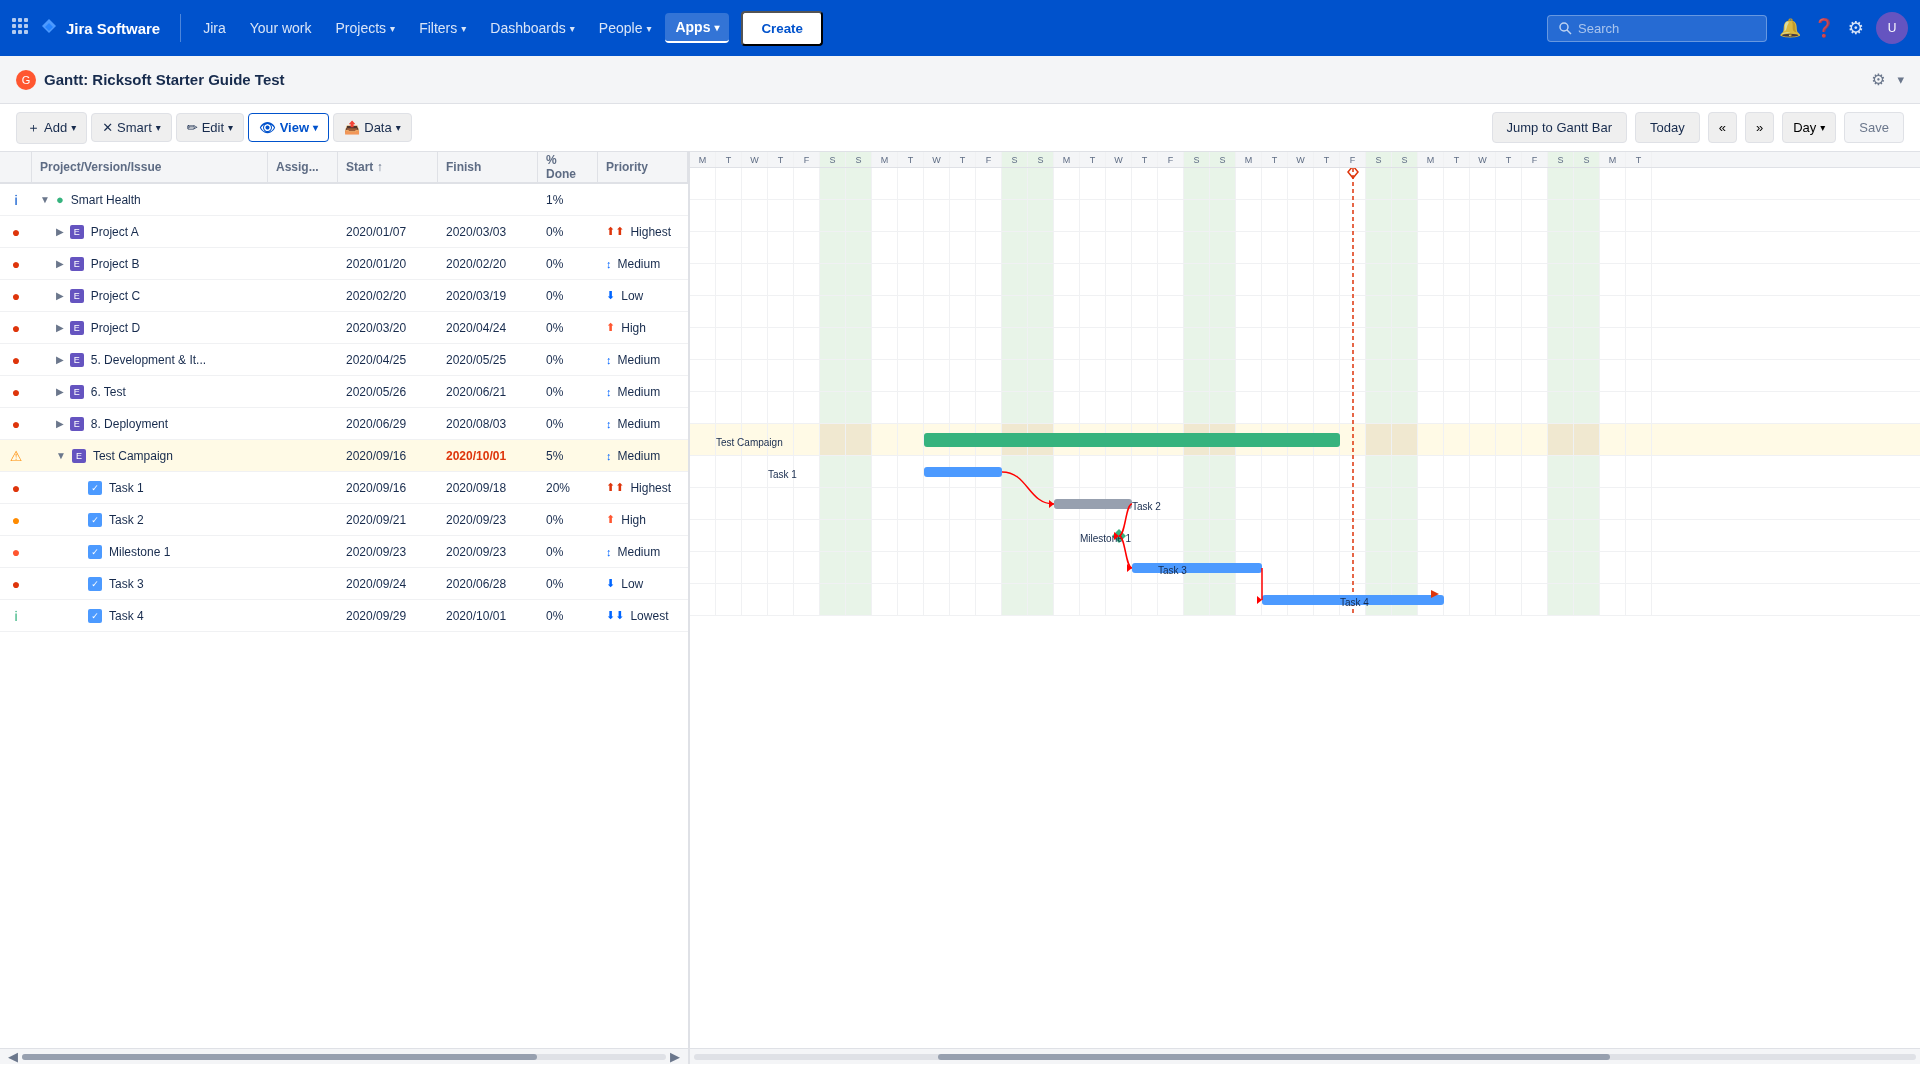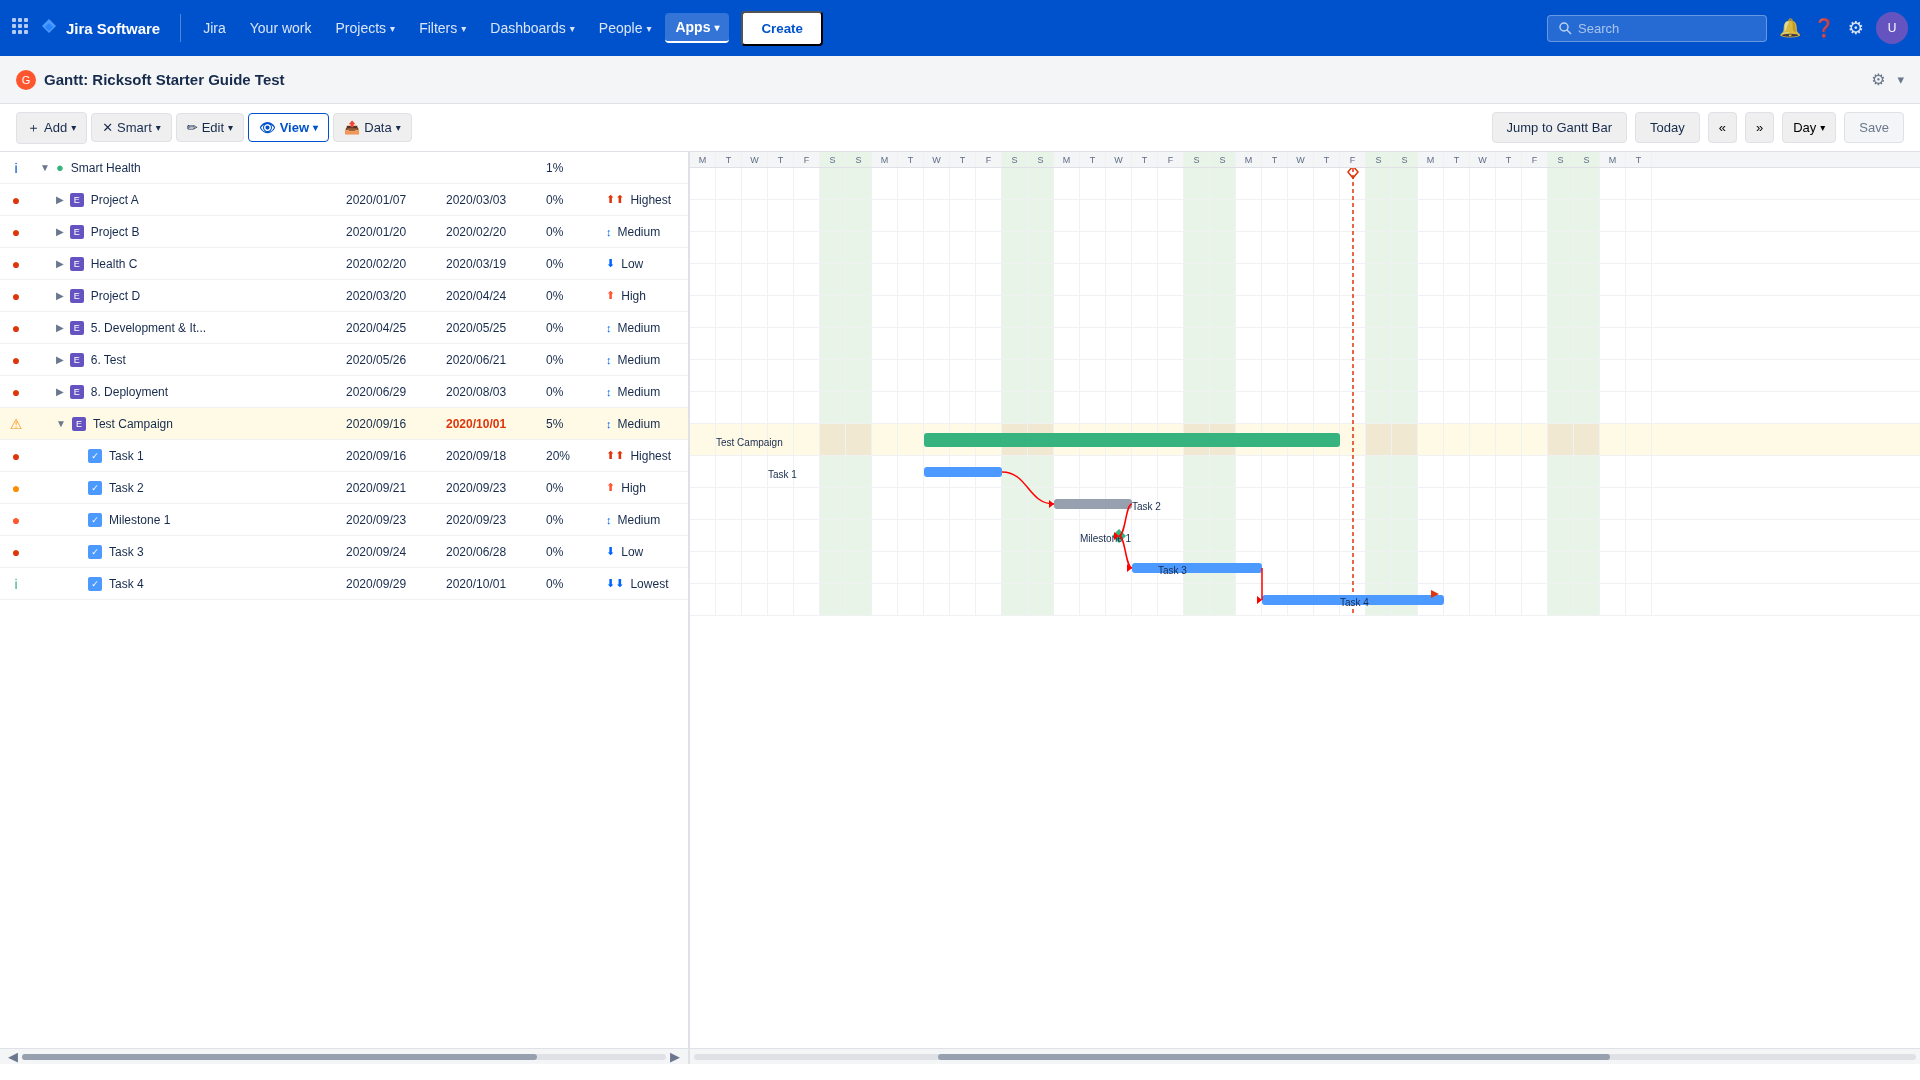--- a/index.html
+++ b/index.html
@@ -184,20 +184,41 @@
       <span>Day</span>
       <span class="chevron">▾</span>
     </button>
     <button class="save-btn">Save</button>
   </div>
 </div>
 
 <div class="main-content">
 
   <div class="left-table">
+    <div class="table-header">
+      <div class="th col-indicator"></div>
+      <div class="th col-project">
+        <span>Project/Version/Issue</span>
+      </div>
+      <div class="th col-assign">
+        <span>Assig...</span>
+      </div>
+      <div class="th col-start">
+        <span>Start ↑</span>
+      </div>
+      <div class="th col-finish">
+        <span>Finish</span>
+      </div>
+      <div class="th col-done">
+        <span>% Done</span>
+      </div>
+      <div class="th col-priority">
+        <span>Priority</span>
+      </div>
+    </div>
     <div class="table-body" id="table-body">
     <div class="tr">
     <div class="td indicator-cell">
             <span style="color:#0052cc;font-size:14px;">ℹ</span>
           </div>
     <div class="td project-cell" style="padding-left:8px;">
       <span class="expand-btn">▼</span>
       <span style="color:#36b37e;font-size:13px;margin-right:3px;">●</span>
       <span>Smart Health</span>
     </div>
@@ -243,21 +264,21 @@
             <span style="margin-left:2px;">Medium</span>
           </div>
   </div>
         <div class="tr">
     <div class="td indicator-cell">
             <span style="color:#de350b;font-size:14px;">●</span>
           </div>
     <div class="td project-cell" style="padding-left:24px;">
       <span class="expand-btn">▶</span>
       <span style="width:14px;height:14px;background:#6554c0;border-radius:2px;display:inline-flex;align-items:center;justify-content:center;color:#fff;font-size:9px;margin-right:3px;">E</span>
-      <span>Health C</span>
+      <span>Project C</span>
     </div>
     <div class="td assign-cell"></div>
     <div class="td start-cell">2020/02/20</div>
     <div class="td finish-cell" style="">2020/03/19</div>
     <div class="td done-cell">0%</div>
     <div class="td priority-cell">
             <span style="color:#0065ff;font-size:11px;">⬇</span>
             <span style="margin-left:2px;">Low</span>
           </div>
   </div>

